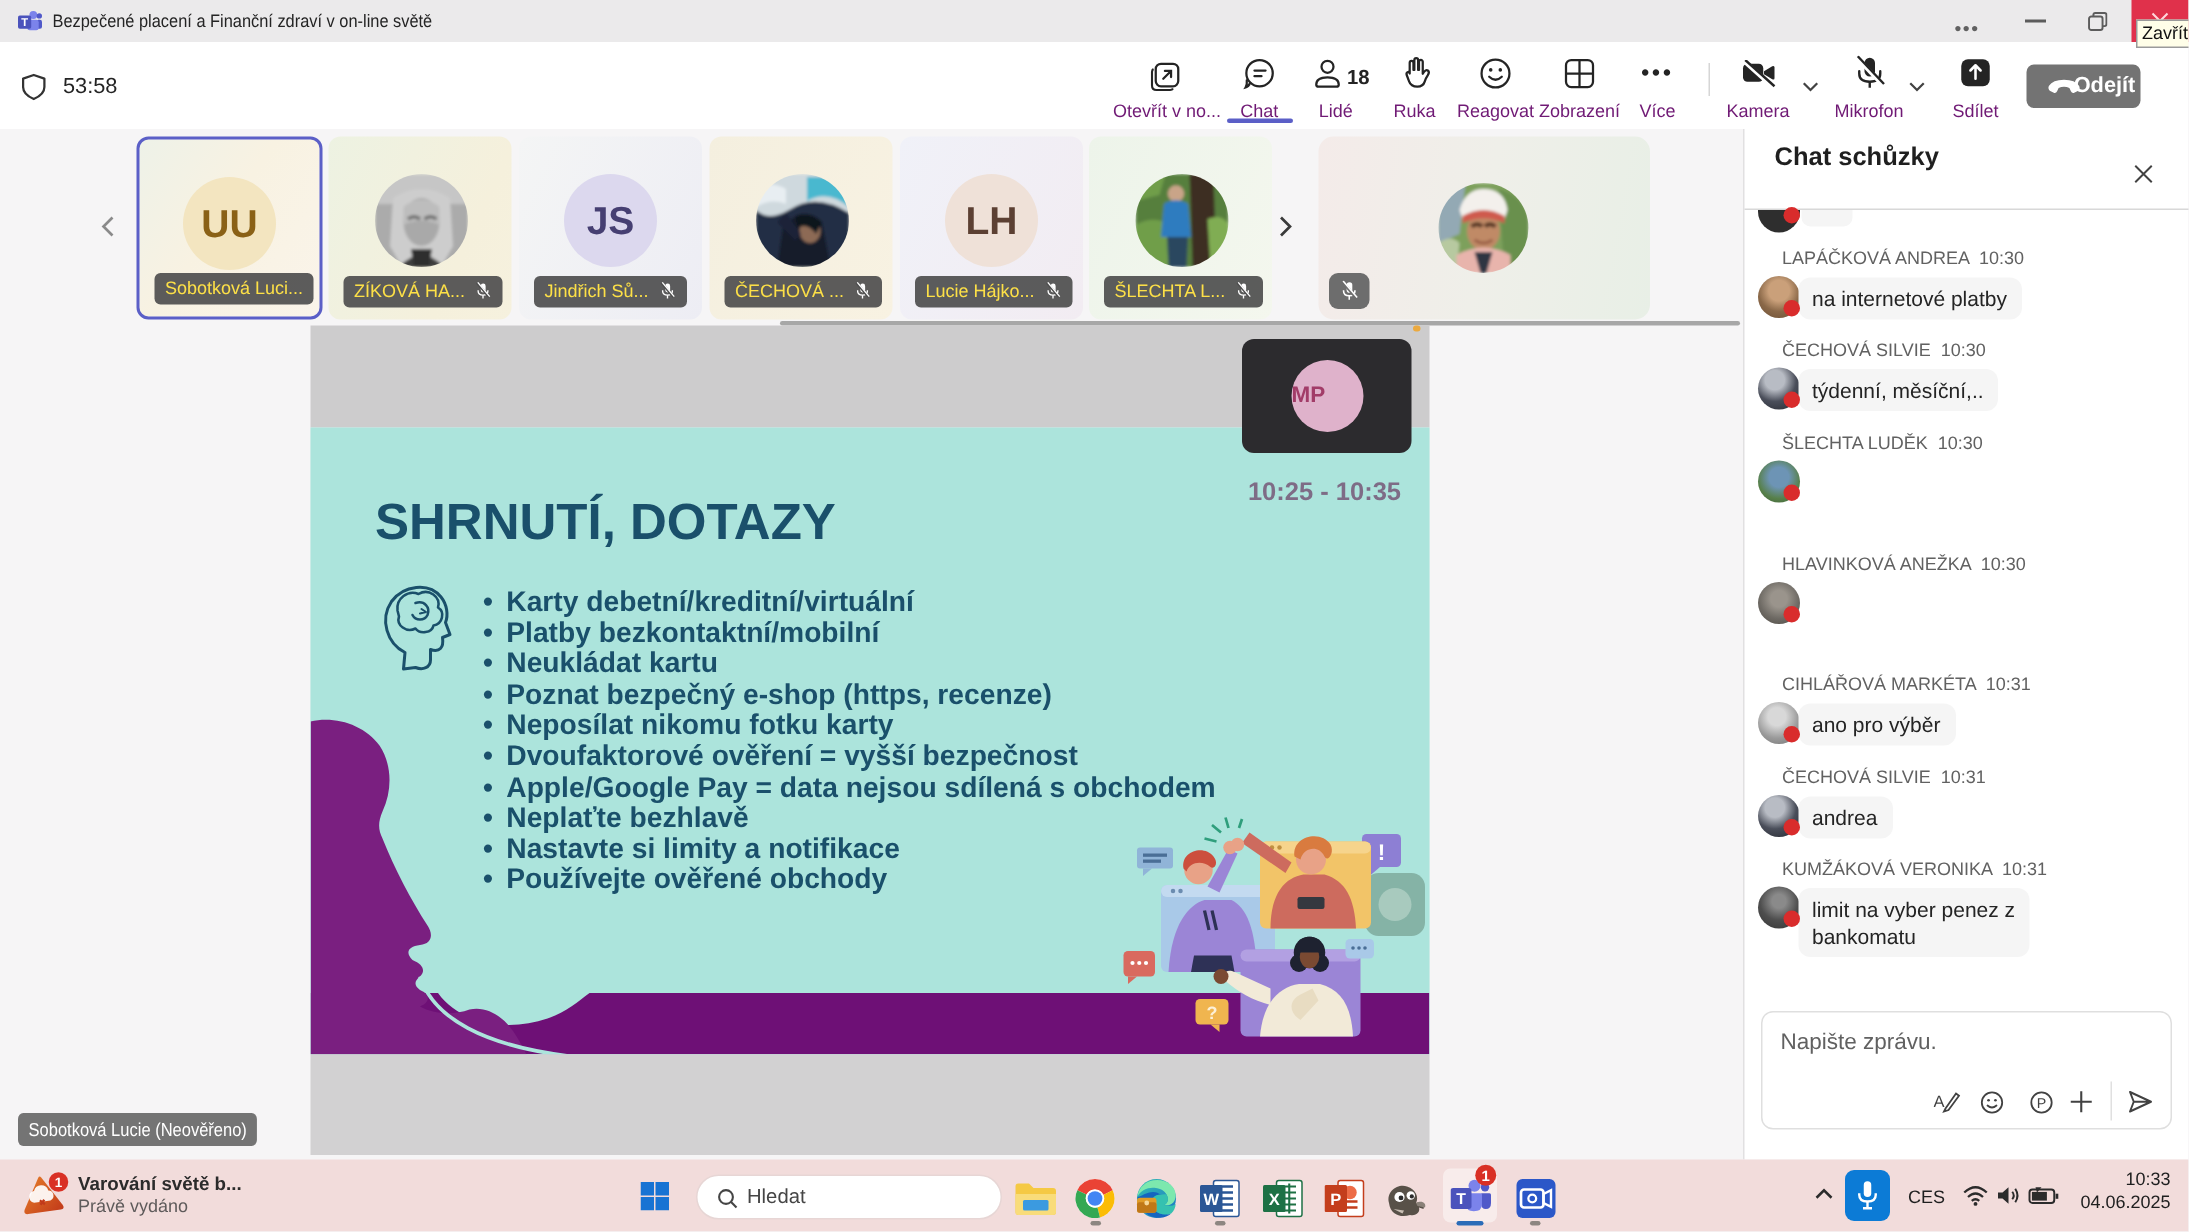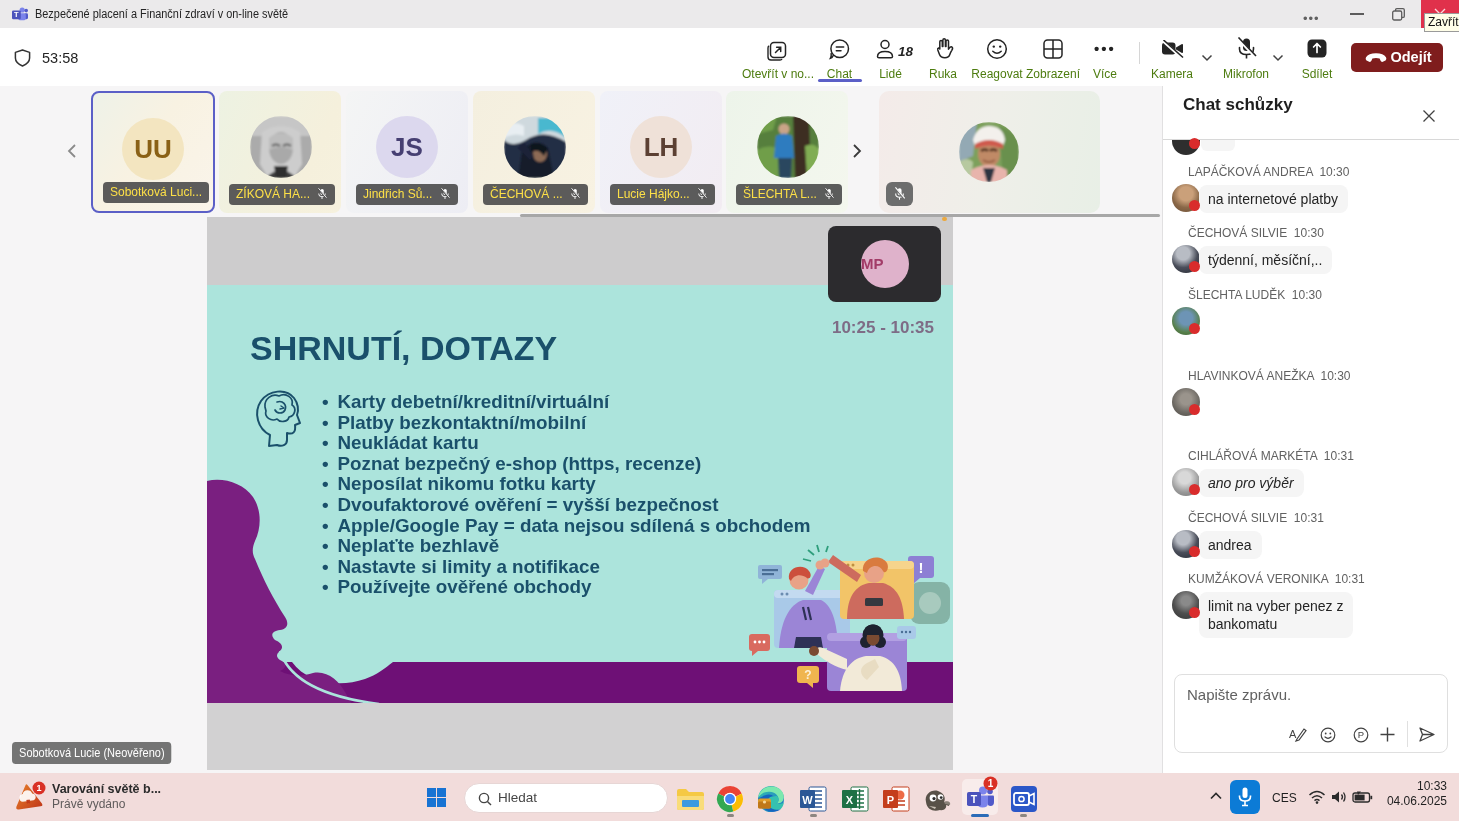--- a/index.html
+++ b/index.html
@@ -11,23 +11,23 @@
 #titletext{left:35px;top:7px;font-size:12px;color:#242424;transform:scaleX(.91);transform-origin:0 50%;white-space:nowrap;}
 .wdots{left:1303px;top:11px;color:#616161;font-size:13px;letter-spacing:1px;}
 .wmin{left:1350px;top:13px;width:14px;height:1.5px;background:#5c5c5c;}
 #wclose{left:1421px;top:0;width:38px;height:28px;background:#e0314b;color:#fff;}
 #tooltip{left:1424px;top:13px;width:40px;height:19px;background:#fffee8;border:1px solid #9a9a9a;font-size:12px;color:#111;padding:1px 3px;z-index:60;}
 
 
 #toolbar{left:0;top:28px;width:1459px;height:58px;background:#fff;}
 #timer{left:42px;top:50px;font-size:14.5px;color:#242424;}
 .tbtn{position:absolute;text-align:center;color:#242424;font-size:12px;}
-.tlabel{position:absolute;top:39px;width:100%;text-align:center;white-space:nowrap;font-size:12px;color:#4d7c0f;}
+.tlabel{position:absolute;top:39px;width:100%;text-align:center;white-space:nowrap;font-size:12px;color:#701a75;}
 #chatunder{left:818px;top:79px;width:44px;height:3px;border-radius:2px;background:#5b5fc7;}
-#odejit{left:1351px;top:43px;width:92px;height:29px;background:#7f1d1d;border-radius:5px;color:#fff;font-size:14.5px;font-weight:bold;text-align:center;line-height:29px;}
+#odejit{left:1351px;top:43px;width:76px;height:29px;background:#737373;border-radius:5px;color:#fff;font-size:14.5px;font-weight:bold;text-align:center;line-height:29px;}
 
 
 #strip{left:0;top:86px;width:1459px;height:131px;background:#f6f5f6;}
 .tile{position:absolute;top:91px;width:122px;height:122px;border-radius:8px;overflow:hidden;}
 .pill{position:absolute;left:10px;bottom:8px;height:21px;background:rgba(78,78,78,.92);border-radius:4px;color:#fde047;font-size:12px;line-height:21px;padding:0 7px;white-space:nowrap;}
 .avcirc{position:absolute;left:50%;top:56px;transform:translate(-50%,-50%);width:62px;height:62px;border-radius:50%;text-align:center;font-weight:bold;font-size:26px;line-height:62px;}
 
 
 #stage{left:0;top:217px;width:1162px;height:556px;background:#f6f5f6;}
 #grayTop{left:207px;top:217px;width:746px;height:68px;background:#cdcccd;}
@@ -104,21 +104,21 @@
     <path d="M5.4 17.2 C 4.8 18.8 3.8 19.9 2.4 20.3 C 3.2 18.9 3.4 17.4 3.2 15.5" fill="none" stroke="#242424" stroke-width="1.5" stroke-linecap="round"></path>
     <path d="M8.3 9 L15.7 9 M8.3 12.8 L13 12.8" stroke="#242424" stroke-width="1.5" stroke-linecap="round"></path>
   </svg>
   <div class="tlabel">Chat</div>
 </div>
 <div class="tbtn" style="left:868px;top:28px;width:45px;height:58px;">
   <svg style="position:absolute;left:6px;top:10px" width="22" height="22" viewBox="0 0 22 22">
     <circle cx="11" cy="6.5" r="4" fill="none" stroke="#242424" stroke-width="1.5"></circle>
     <path d="M3.5 18.5 Q3.5 13.5 11 13.5 Q18.5 13.5 18.5 18.5 Q18.5 19.8 17 19.8 L5 19.8 Q3.5 19.8 3.5 18.5 Z" fill="none" stroke="#242424" stroke-width="1.5"></path>
   </svg>
-  <div class="abs" style="left:30px;top:16px;font-size:13.5px;font-weight:bold;color:#242424;font-style:italic;">18</div>
+  <div class="abs" style="left:30px;top:16px;font-size:13.5px;font-weight:bold;color:#242424;">18</div>
   <div class="tlabel">Lidé</div>
 </div>
 <div class="tbtn" style="left:920px;top:28px;width:46px;height:58px;">
   <svg style="position:absolute;left:13px;top:9px" width="22" height="23" viewBox="0 0 22 23">
     <path d="M6.8 12 L6.8 4.8 a1.25 1.25 0 0 1 2.5 0 L9.3 9.6 L9.9 9.6 L9.9 3 a1.25 1.25 0 0 1 2.5 0 L12.4 9.6 L13 9.6 L13 4.2 a1.25 1.25 0 0 1 2.5 0 L15.5 12.2 Q17.3 9 18.9 10 Q20.3 11 18.8 13.3 Q17.5 15.2 16.8 17.4 Q15.8 20.7 11.9 20.7 Q7.6 20.7 6.4 17.2 L4.8 13 Q4.3 11.5 5.6 11 Q6.4 10.8 6.8 12 Z" fill="none" stroke="#242424" stroke-width="1.5" stroke-linejoin="round"></path>
   </svg>
   <div class="tlabel">Ruka</div>
 </div>
 <div class="tbtn" style="left:966px;top:28px;width:62px;height:58px;">
   <svg style="position:absolute;left:20px;top:10px" width="22" height="22" viewBox="0 0 22 22">
@@ -442,21 +442,21 @@
   <div class="cname" style="left:25px;top:202px;">ŠLECHTA LUDĚK &nbsp;10:30</div>
   <div class="cav" style="top:221px;background:radial-gradient(circle at 50% 40%,#6d94b5 30%,#57804a 65%,#3c5c34);"></div>
   <div class="cbadge" style="left:26px;top:237px;"></div>
 
   <div class="cname" style="left:25px;top:283px;">HLAVINKOVÁ ANEŽKA &nbsp;10:30</div>
   <div class="cav" style="top:302px;background:radial-gradient(circle at 50% 40%,#9a948c 25%,#6e6a64 60%,#4c4842);"></div>
   <div class="cbadge" style="left:26px;top:318px;"></div>
 
   <div class="cname" style="left:25px;top:363px;">CIHLÁŘOVÁ MARKÉTA &nbsp;10:31</div>
   <div class="cav" style="top:382px;background:radial-gradient(circle at 45% 35%,#d8d8d8 25%,#9a9a9a 60%,#707070);"></div>
-  <div class="cbub" style="top:383px;font-style:italic;">ano pro výběr</div>
+  <div class="cbub" style="top:383px;">ano pro výběr</div>
   <div class="cbadge" style="left:26px;top:398px;"></div>
 
   <div class="cname" style="left:25px;top:425px;">ČECHOVÁ SILVIE &nbsp;10:31</div>
   <div class="cav" style="top:444px;background:radial-gradient(circle at 40% 30%,#b8bcc4 25%,#4a4e5a 55%,#23262e);"></div>
   <div class="cbub" style="top:445px;">andrea</div>
   <div class="cbadge" style="left:26px;top:460px;"></div>
 
   <div class="cname" style="left:25px;top:486px;">KUMŽÁKOVÁ VERONIKA &nbsp;10:31</div>
   <div class="cav" style="top:505px;background:radial-gradient(circle at 50% 35%,#8a8a8a 20%,#4e4e4e 55%,#343434);"></div>
   <div class="cbub" style="top:506px;">limit na vyber penez z<br>bankomatu</div>

